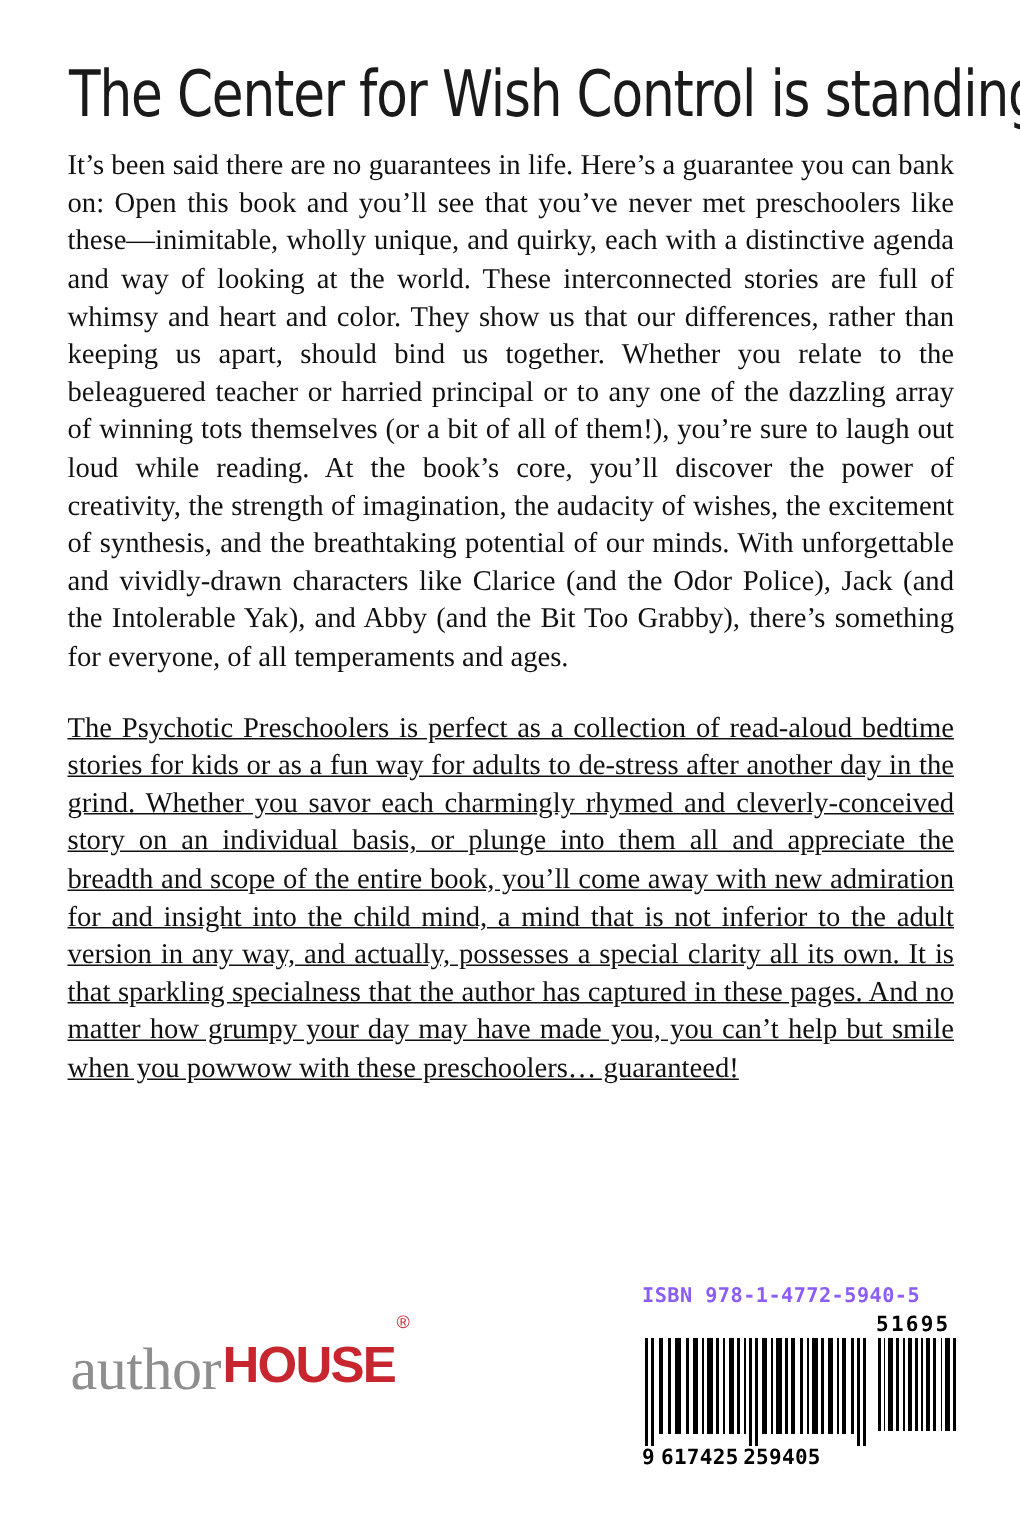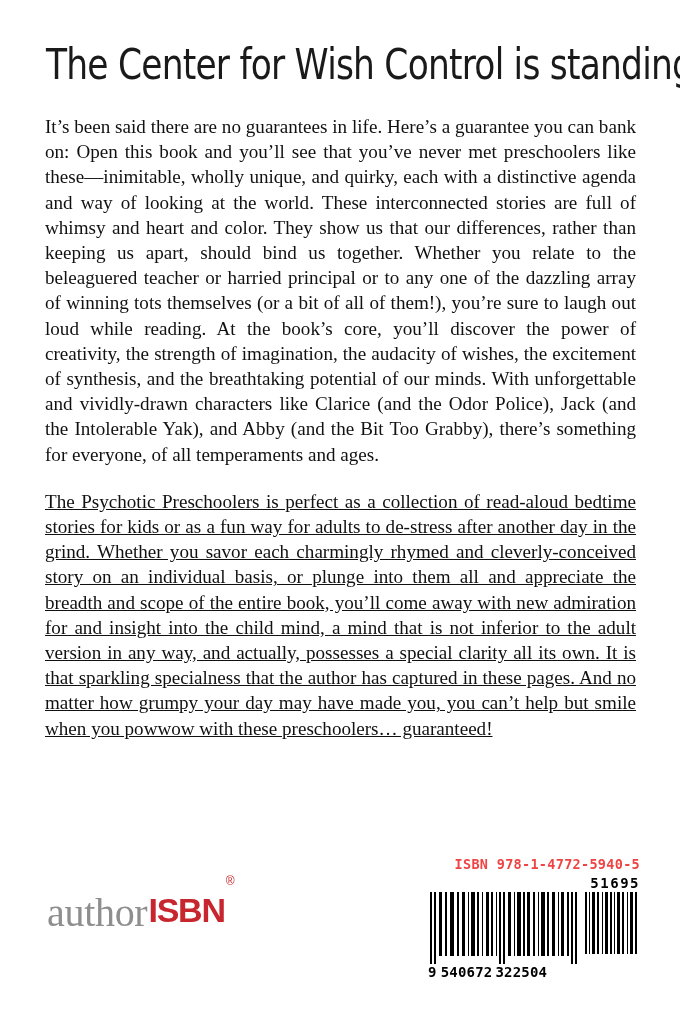--- a/index.html
+++ b/index.html
@@ -41,21 +41,21 @@
   }
 
   
   .blurb {
     position: absolute;
     left: 45px;
     top: 98px;
     width: 591px;
   }
   .blurb p {
-    margin: 16px 0 22px 0;
+    margin: 0 0 22px 0;
     text-align: justify;
     text-justify: inter-word;
     font-family: "Liberation Serif", serif;
     font-size: 19.1px;
     line-height: 25.2px;
     color: #111111;
     hyphens: none;
   }
   .blurb p:last-child {
     margin-bottom: 0;
@@ -106,23 +106,23 @@
   .barcode-block {
     position: absolute;
     left: 428px;
     top: 858px;
     width: 212px;
   }
   .isbn-text {
     font-family: "DejaVu Sans Mono", monospace;
     font-size: 13.5px;
     font-weight: bold;
-    color: #ef4444;
+    color: #8b5cf6;
     letter-spacing: 0.3px;
-    text-align: right;
+    text-align: left;
     line-height: 1;
     margin-bottom: 4px;
     white-space: nowrap;
   }
   .bars-row {
     display: flex;
     align-items: flex-start;
     justify-content: space-between;
   }
   .ean-main {
@@ -130,21 +130,21 @@
   }
   .ean-addon {
     width: 56px;
   }
   .addon-digits {
     font-family: "DejaVu Sans Mono", monospace;
     font-size: 14px;
     font-weight: bold;
     color: #000;
     letter-spacing: 1.5px;
-    text-align: right;
+    text-align: left;
     line-height: 1;
     margin-bottom: 2px;
     white-space: nowrap;
   }
   .addon-spacer {
     height: 16px;
   }
   .bars {
     display: block;
   }
@@ -168,21 +168,21 @@
 
   <div class="headline">The Center for Wish Control is standing by...</div>
 
   <div class="blurb">
     <p>It’s been said there are no guarantees in life. Here’s a guarantee you can bank on: Open this book and you’ll see that you’ve never met preschoolers like these—inimitable, wholly unique, and quirky, each with a distinctive agenda and way of looking at the world. These interconnected stories are full of whimsy and heart and color. They show us that our differences, rather than keeping us apart, should bind us together. Whether you relate to the beleaguered teacher or harried principal or to any one of the dazzling array of winning tots themselves (or a bit of all of them!), you’re sure to laugh out loud while reading. At the book’s core, you’ll discover the power of creativity, the strength of imagination, the audacity of wishes, the excitement of synthesis, and the breathtaking potential of our minds. With unforgettable and vividly-drawn characters like Clarice (and the Odor Police), Jack (and the Intolerable Yak), and Abby (and the Bit Too Grabby), there’s something for everyone, of all temperaments and ages.</p>
     <p>The Psychotic Preschoolers is perfect as a collection of read-aloud bedtime stories for kids or as a fun way for adults to de-stress after another day in the grind. Whether you savor each charmingly rhymed and cleverly-conceived story on an individual basis, or plunge into them all and appreciate the breadth and scope of the entire book, you’ll come away with new admiration for and insight into the child mind, a mind that is not inferior to the adult version in any way, and actually, possesses a special clarity all its own. It is that sparkling specialness that the author has captured in these pages. And no matter how grumpy your day may have made you, you can’t help but smile when you powwow with these preschoolers… guaranteed!</p>
   </div>
 
   <div class="logo">
     <span class="logo-author">author</span>
-      <span class="logo-house">ISBN</span>
+      <span class="logo-house">HOUSE</span>
       <span class="logo-reg">®</span>
   </div>
 
   <div class="barcode-block">
 
     <div class="isbn-text">ISBN 978-1-4772-5940-5</div>
 
     <div class="bars-row">
 
       <div class="ean-main">
@@ -217,21 +217,21 @@
             <rect x="119" y="0" width="2" height="64"></rect>
             <rect x="124" y="0" width="3" height="64"></rect>
             <rect x="130" y="0" width="1" height="64"></rect>
             <rect x="133" y="0" width="3" height="64"></rect>
             <rect x="139" y="0" width="2" height="64"></rect>
             <rect x="143" y="0" width="2" height="72"></rect>
             <rect x="147" y="0" width="2" height="72"></rect>
           </g>
         </svg>
         <div class="ean-digits">
-          <span class="lead">9</span><span class="grp">540672</span><span>322504</span>
+          <span class="lead">9</span><span class="grp">617425</span><span>259405</span>
         </div>
       </div>
 
       <div class="ean-addon">
         <div class="addon-digits">51695</div>
         <svg class="bars" width="56" height="62" viewBox="0 0 56 62" preserveAspectRatio="none" shape-rendering="crispEdges">
           <rect x="0" y="0" width="56" height="62" fill="#ffffff"></rect>
           <g fill="#000000">
             <rect x="1" y="0" width="2" height="62"></rect>
             <rect x="5" y="0" width="1" height="62"></rect>

